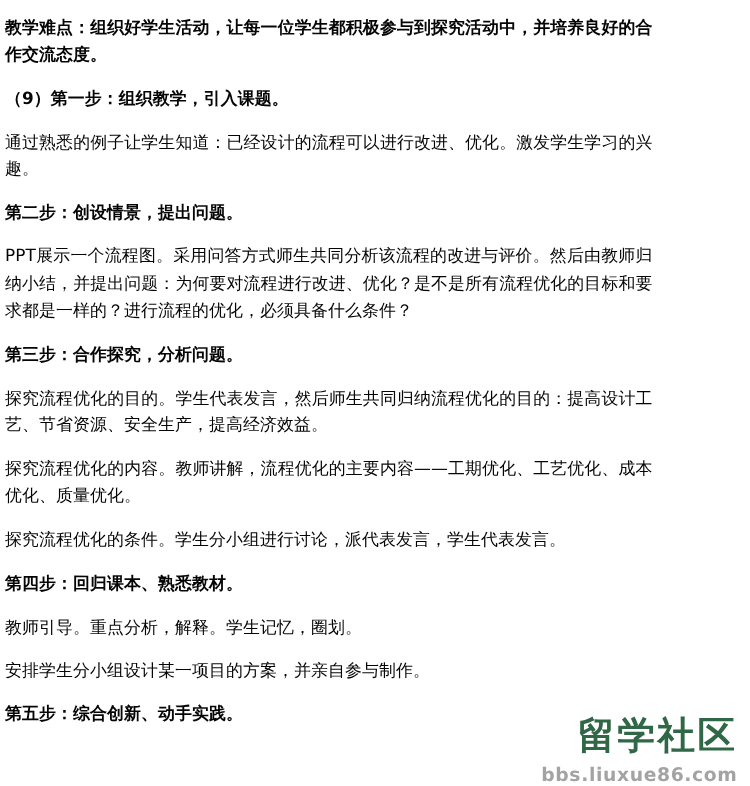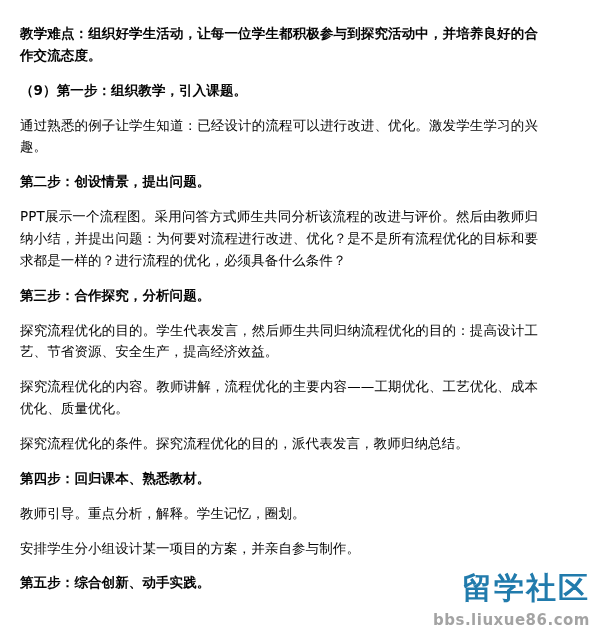--- a/index.html
+++ b/index.html
@@ -10,24 +10,23 @@
     width: 600px;
     height: 629px;
     background: #ffffff;
     font-family: "DejaVu Sans", "Liberation Sans", sans-serif;
     color: #000000;
     position: relative;
     overflow: hidden;
   }
   #doc {
     position: relative;
-    padding: 23px 10px 0 4px;
+    padding: 12px 10px 0 4px;
     box-sizing: border-box;
     width: 532px;
-    margin-left: 16px;
   }
   .para {
     font-size: 13.5px;
     line-height: 1.62;
     margin: 0 0 13px 0;
     text-align: justify;
     text-justify: inter-ideograph;
     letter-spacing: 0.1px;
     color: #050505;
   }
@@ -44,21 +43,21 @@
     pointer-events: none;
     user-select: none;
   }
   #wm-chars {
     position: absolute;
     right: 4px;
     bottom: 18px;
     font-family: "DejaVu Sans", "Liberation Sans", sans-serif;
     font-size: 30px;
     font-weight: bold;
-    color: #0369a1;
+    color: #14532d;
     letter-spacing: 2px;
     opacity: 0.88;
     white-space: nowrap;
   }
   #wm-url {
     position: absolute;
     right: 4px;
     bottom: -2px;
     font-family: "DejaVu Sans", "Liberation Sans", sans-serif;
     font-size: 15px;
@@ -74,21 +73,21 @@
 
 <div id="doc">
   <p class="para bold">教学难点：组织好学生活动，让每一位学生都积极参与到探究活动中，并培养良好的合作交流态度。</p>
   <p class="para bold">（9）第一步：组织教学，引入课题。</p>
   <p class="para">通过熟悉的例子让学生知道：已经设计的流程可以进行改进、优化。激发学生学习的兴趣。</p>
   <p class="para bold">第二步：创设情景，提出问题。</p>
   <p class="para">PPT展示一个流程图。采用问答方式师生共同分析该流程的改进与评价。然后由教师归纳小结，并提出问题：为何要对流程进行改进、优化？是不是所有流程优化的目标和要求都是一样的？进行流程的优化，必须具备什么条件？</p>
   <p class="para bold">第三步：合作探究，分析问题。</p>
   <p class="para">探究流程优化的目的。学生代表发言，然后师生共同归纳流程优化的目的：提高设计工艺、节省资源、安全生产，提高经济效益。</p>
   <p class="para">探究流程优化的内容。教师讲解，流程优化的主要内容——工期优化、工艺优化、成本优化、质量优化。</p>
-  <p class="para">探究流程优化的条件。探究流程优化的目的，派代表发言，教师归纳总结。</p>
+  <p class="para">探究流程优化的条件。学生分小组进行讨论，派代表发言，学生代表发言。</p>
   <p class="para bold">第四步：回归课本、熟悉教材。</p>
   <p class="para">教师引导。重点分析，解释。学生记忆，圈划。</p>
   <p class="para">安排学生分小组设计某一项目的方案，并亲自参与制作。</p>
   <p class="para bold">第五步：综合创新、动手实践。</p>
 </div>
 
 <div id="watermark">
   <div id="wm-chars">留学社区</div>
   <div id="wm-url">bbs.liuxue86.com</div>
 </div>

